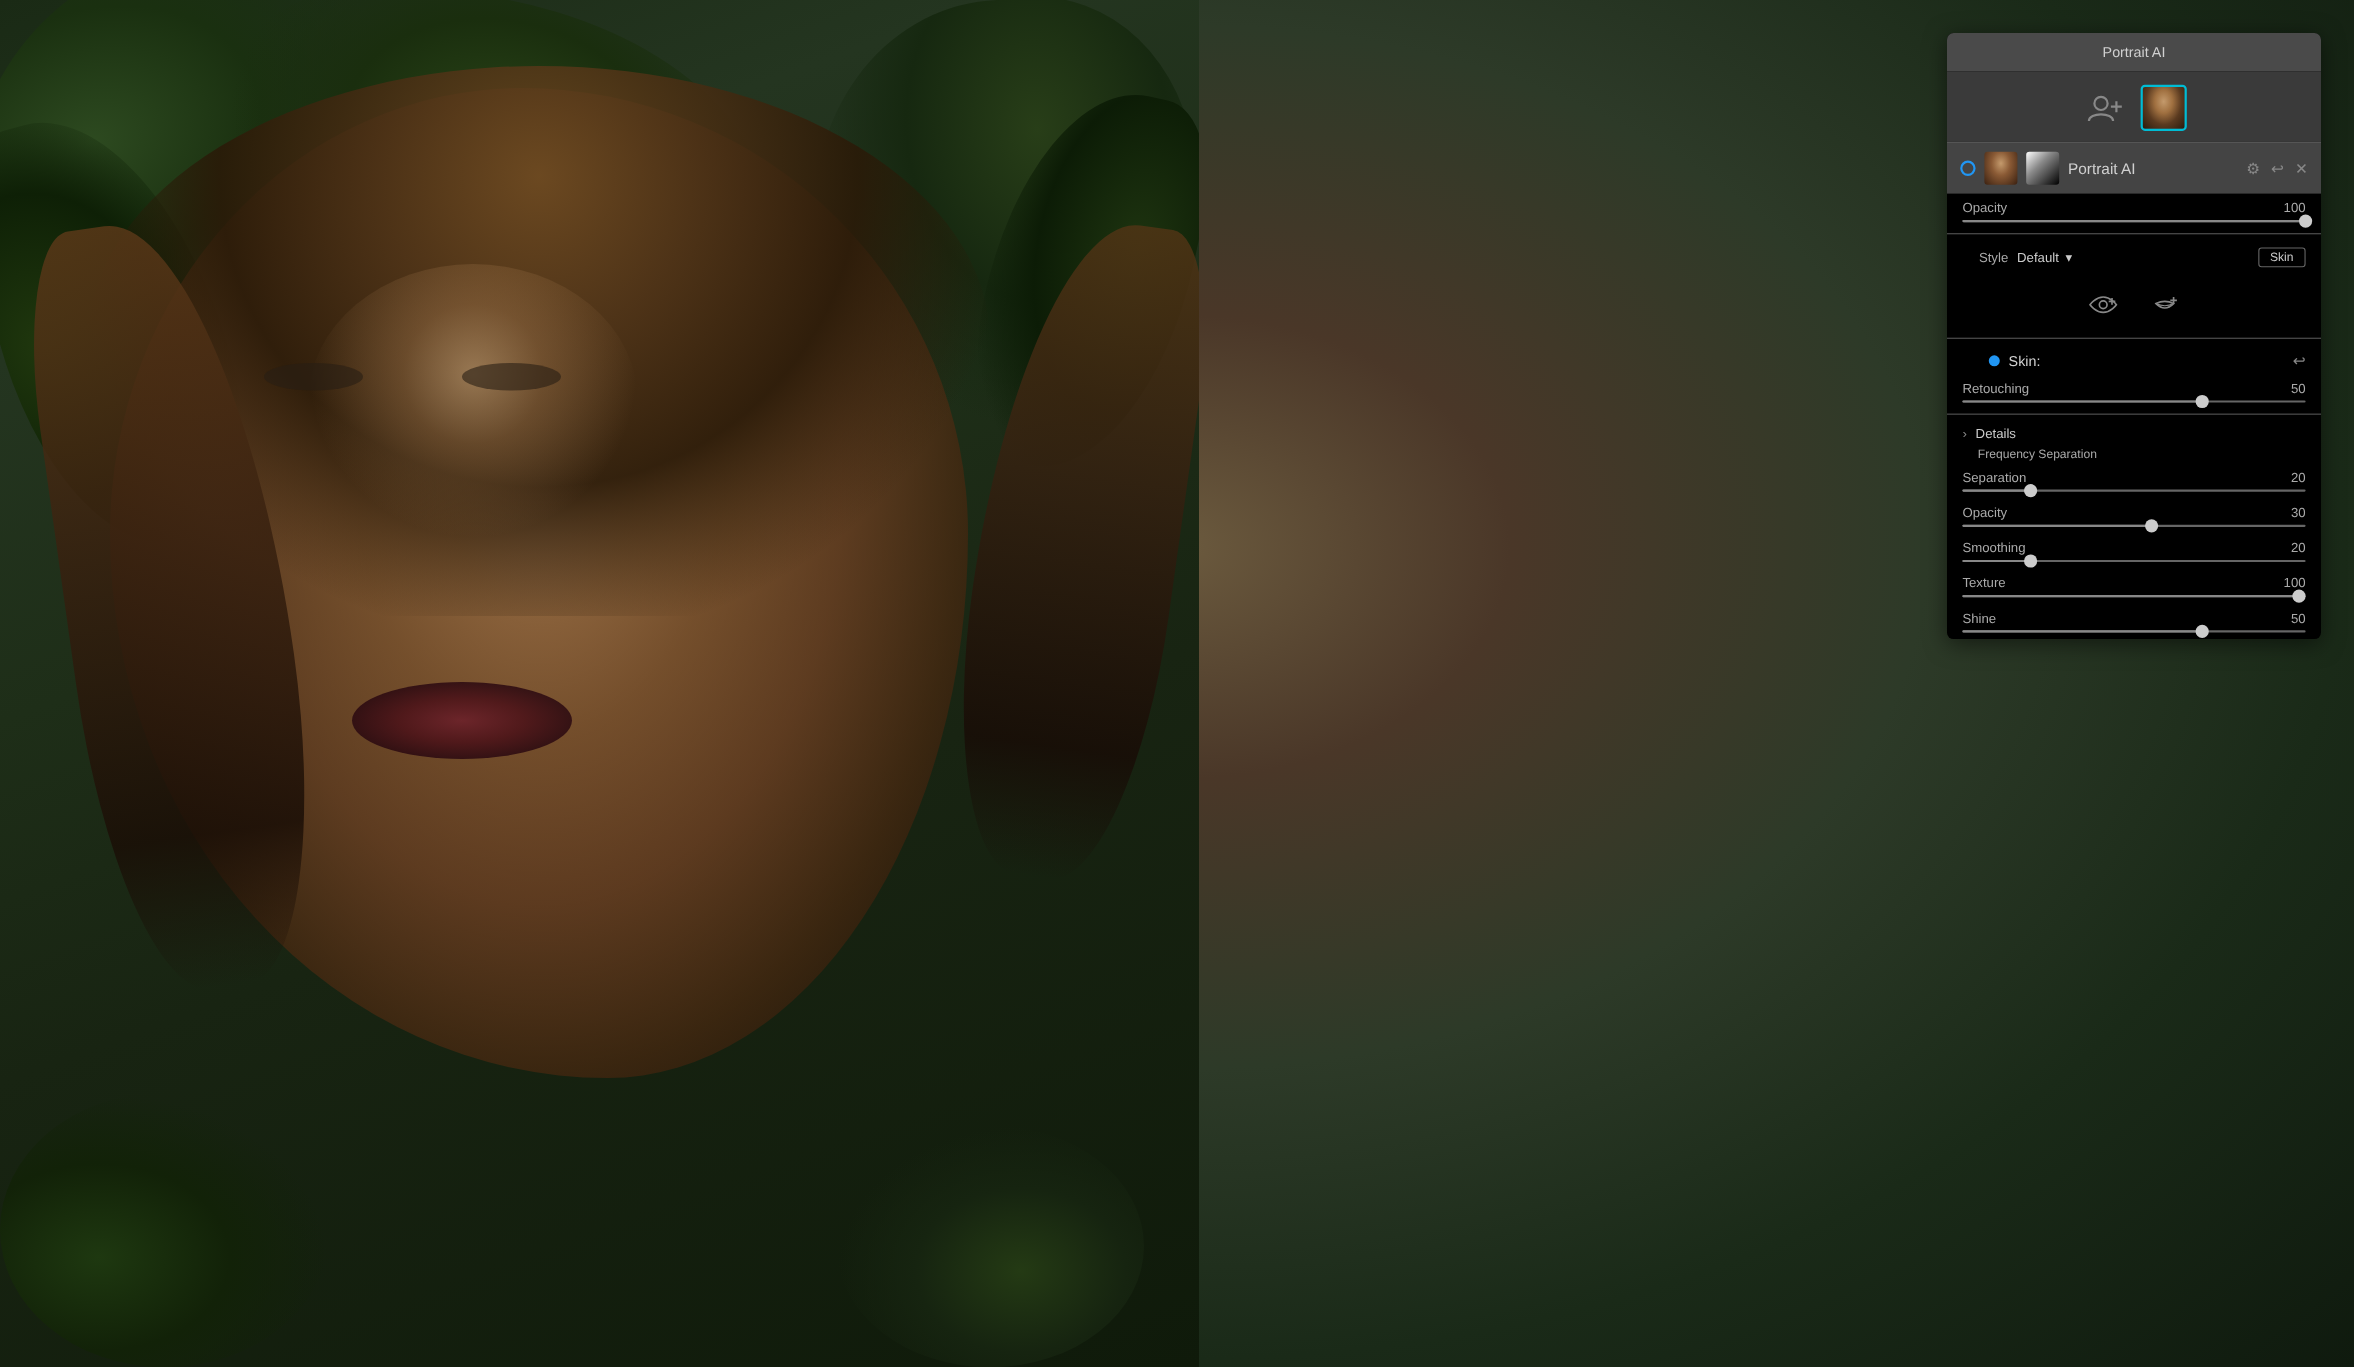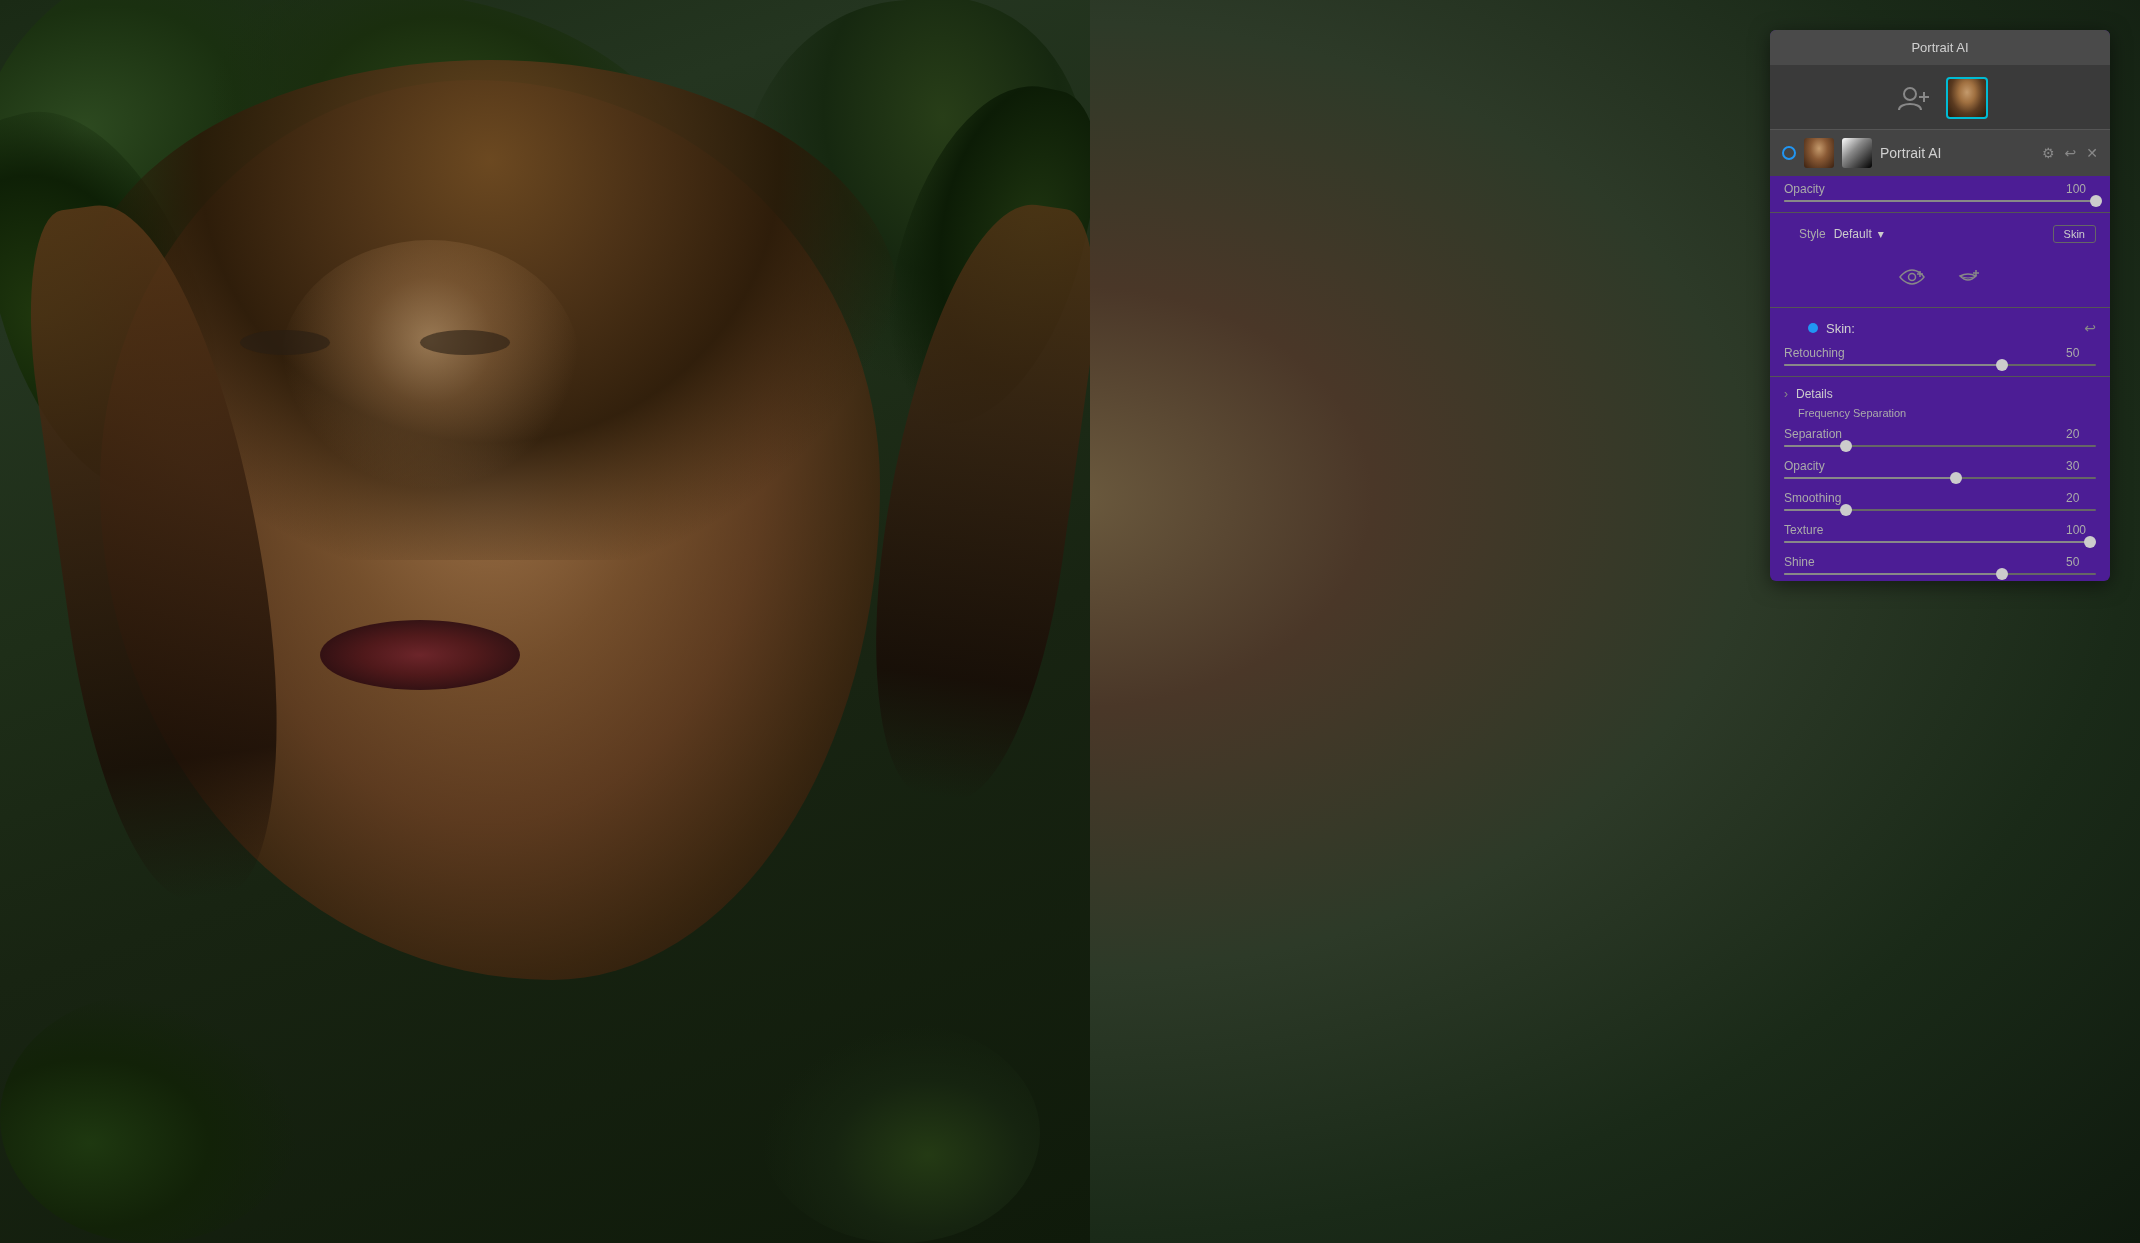--- a/index.html
+++ b/index.html
@@ -21,21 +21,21 @@
         radial-gradient(ellipse at 50% 40%, #6b5a3e 0%, #4a3728 20%, #2d3a28 45%, #1a2a18 70%, #0f1a0e 100%);
       z-index: 0;
     }
 
     
     .panel {
       position: absolute;
       top: 30px;
       right: 30px;
       width: 340px;
-      background: #4c1d95;
+      background: #000000;
       border-radius: 6px;
       box-shadow: 0 4px 20px rgba(0,0,0,0.5);
       z-index: 10;
       overflow: hidden;
     }
 
     .panel-titlebar {
       background: #4a4a4a;
       padding: 10px 16px;
       text-align: center;
@@ -159,20 +159,21 @@
       font-size: 12px;
       color: #aaa;
       min-width: 80px;
     }
 
     .control-value {
       font-size: 12px;
       color: #aaa;
       margin-left: auto;
       min-width: 30px;
+      text-align: right;
     }
 
     .slider-row {
       padding: 2px 14px 6px;
       position: relative;
     }
 
     .slider-track {
       width: 100%;
       height: 2px;

